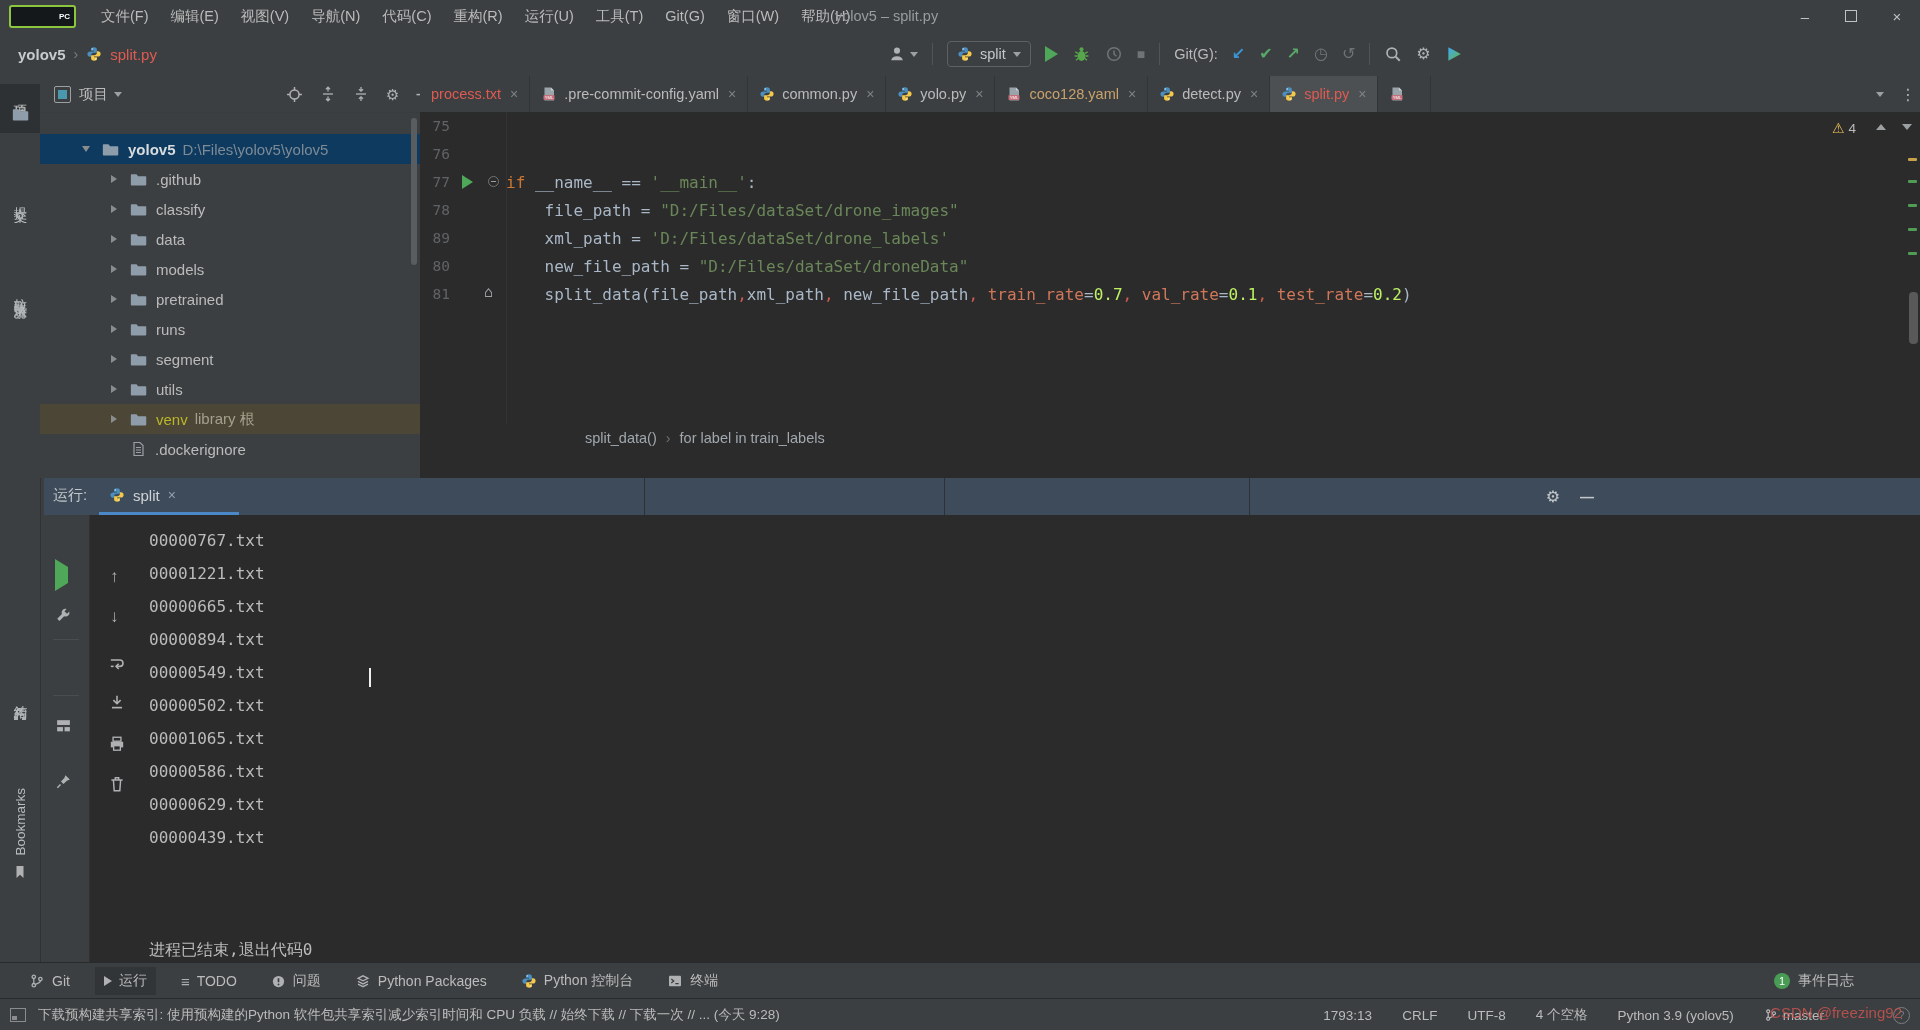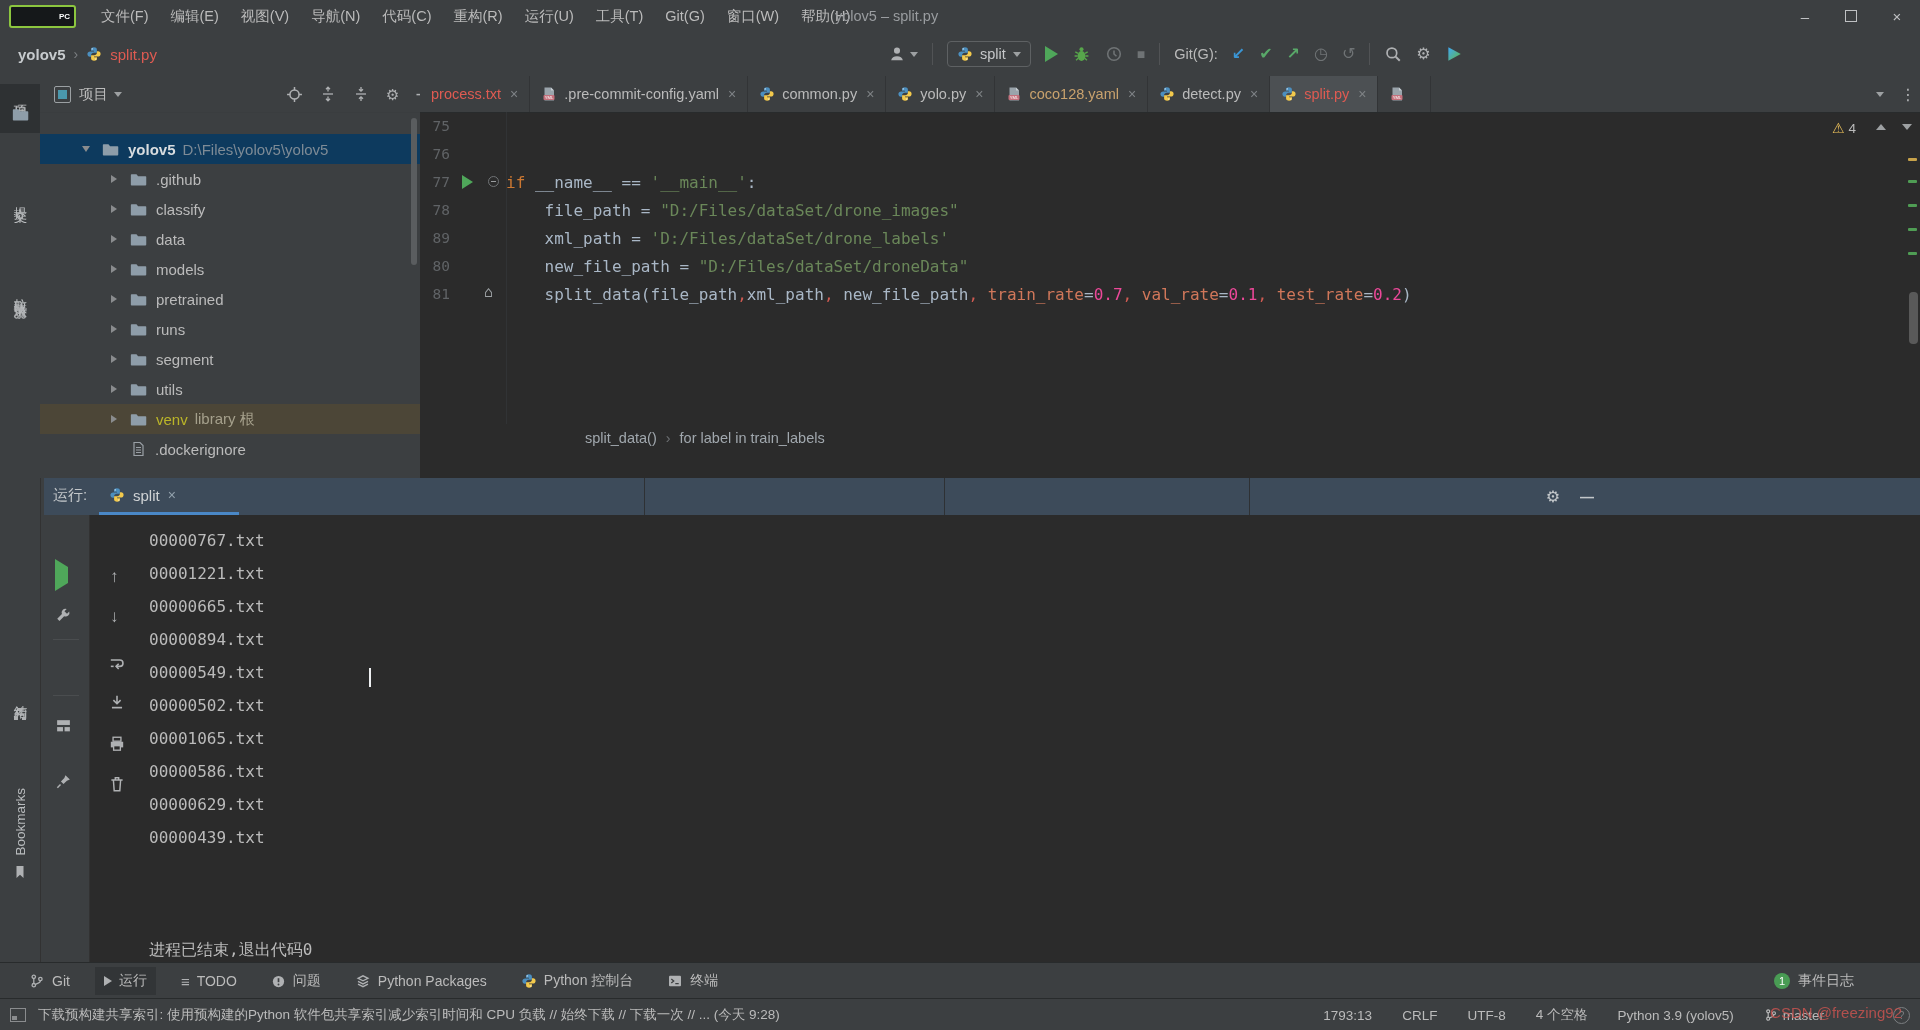--- a/index.html
+++ b/index.html
@@ -84,21 +84,21 @@
   .code-line{position:relative;height:28px;display:flex;align-items:center;}
   .ln{width:30px;text-align:right;color:#606366;font-size:14.5px;flex:none;}
   .gut{width:56px;position:relative;height:100%;flex:none;}
   .run-mark{position:absolute;left:12px;top:7px;width:0;height:0;border-top:7px solid transparent;border-bottom:7px solid transparent;border-left:11px solid #4FA75A;}
   .fold-mark{position:absolute;left:38px;top:8px;width:9px;height:9px;border:1px solid #707376;border-radius:50%;}
   .fold-mark::after{content:"";position:absolute;left:2px;top:3.5px;width:5px;height:1px;background:#9A9D9F;}
   .home-mark{position:absolute;left:34px;top:3px;color:#9DA2A5;font-size:15px;}
   .codetext{white-space:pre;}
   .seg[data-c="kw"]{color:#CC7832;}
   .seg[data-c="str"]{color:#6A8759;}
-  .seg[data-c="num"]{color:#ec4899;}
+  .seg[data-c="num"]{color:#bef264;}
   .seg[data-c="param"]{color:#D0775A;}
   .seg[data-c="comma"]{color:#CF5B52;}
   .seg[data-c="plain"]{color:#A9B7C6;}
   .inspect{position:absolute;right:64px;top:44px;display:flex;align-items:center;gap:4px;font-size:13.5px;color:#BBBBBB;}
   .warn-glyph{color:#F2C55C;font-size:14px;}
   .chev-up{width:0;height:0;border-left:5px solid transparent;border-right:5px solid transparent;border-bottom:6px solid #9DA0A2;}
   .chev-dn{width:0;height:0;border-left:5px solid transparent;border-right:5px solid transparent;border-top:6px solid #9DA0A2;}
   .stripe-mark{position:absolute;right:3px;width:9px;height:3px;border-radius:1px;}
   .ed-scroll{position:absolute;right:2px;top:216px;width:9px;height:52px;background:rgba(255,255,255,0.22);border-radius:4px;}
   .ed-crumbs{position:absolute;left:0;top:348px;width:100%;height:28px;display:flex;align-items:center;font-size:14.5px;color:#A1A8AE;background:#2B2B2B;}

